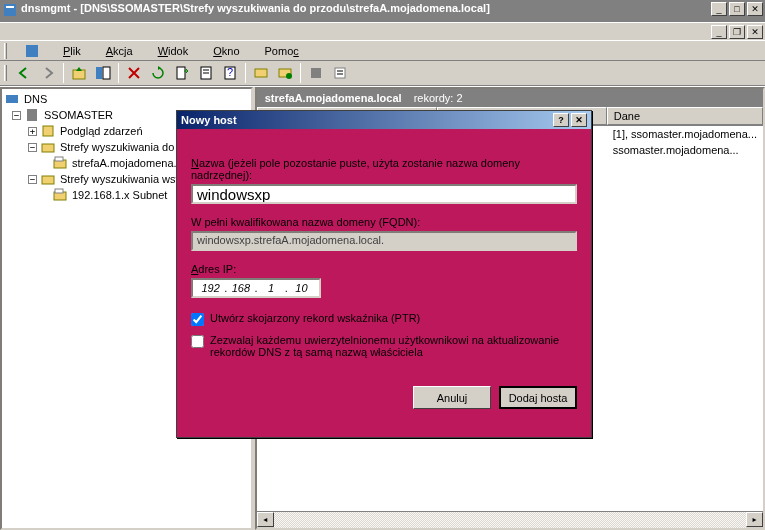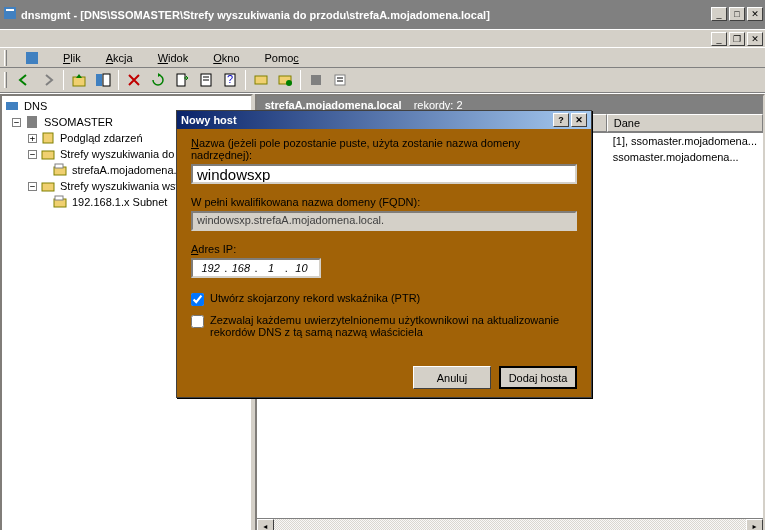--- a/index.html
+++ b/index.html
@@ -1,18 +1,18 @@
 <!DOCTYPE html>
 <html><head>
 <meta charset="utf-8">
 <style>
 * { box-sizing: border-box; margin: 0; padding: 0; font-family: Tahoma, sans-serif; font-size: 11px; }
 body { background: #d4d0c8; width: 765px; height: 530px; overflow: hidden; position: relative; }
 
-.titlebar { height: 29px; background: #808080; color: white; display: flex; align-items: flex-end; padding: 8px 2px; }
+.titlebar { height: 22px; background: #808080; color: white; display: flex; align-items: flex-start; padding: 2px 2px; }
 .titlebar .icon { width: 16px; height: 16px; margin-right: 3px; }
 .titlebar .title { flex: 1; font-weight: bold; }
 .titlebar .winbtns { display: flex; gap: 2px; }
 .winbtn { width: 16px; height: 14px; background: #d4d0c8; border: 1px solid; border-color: #fff #404040 #404040 #fff; font-size: 9px; display: flex; align-items: center; justify-content: center; font-family: Marlett, Arial; cursor: pointer; color: black; }
 
 .subbar { height: 18px; background: #d4d0c8; display: flex; align-items: center; justify-content: flex-end; gap: 2px; padding-right: 2px; border-top: 1px solid #fff; }
 
 .menubar { height: 20px; background: #d4d0c8; display: flex; align-items: center; padding: 0 4px; gap: 13px; border-top: 1px solid #fff; }
 .menu-grip { width: 3px; height: 16px; border-left: 1px solid #fff; border-right: 1px solid #808080; margin-right: 4px; }
 .menu-item { padding: 2px 6px; cursor: pointer; }
@@ -38,24 +38,24 @@
 .list-body { flex: 1; background: white; overflow: auto; }
 .list-row { display: flex; padding: 1px 0; }
 .list-cell { padding: 1px 6px; white-space: nowrap; overflow: hidden; }
 .scrollbar-h { height: 17px; background: #d4d0c8; display: flex; border-top: 1px solid #808080; }
 .sb-btn { width: 17px; height: 15px; background: #d4d0c8; border: 1px solid; border-color: #fff #404040 #404040 #fff; display: flex; align-items: center; justify-content: center; font-size: 8px; }
 .sb-track { flex: 1; background: repeating-conic-gradient(#d4d0c8 0% 25%, #fff 0% 50%) 50% / 2px 2px; }
 
 .statusbar { height: 20px; background: #d4d0c8; border-top: 1px solid #808080; display: flex; }
 .status-cell { flex: 1; border: 1px inset #d4d0c8; margin: 1px; }
 
-.dialog { position: absolute; top: 110px; left: 176px; width: 416px; background: #a16207; border: 1px solid #404040; box-shadow: 1px 1px 0 #000; }
+.dialog { position: absolute; top: 110px; left: 176px; width: 416px; background: #be185d; border: 1px solid #404040; box-shadow: 1px 1px 0 #000; }
 .dlg-title { height: 18px; background: linear-gradient(to right, #0a246a, #a6caf0); color: white; display: flex; align-items: center; padding: 0 4px; font-weight: bold; }
 .dlg-title .title { flex: 1; }
-.dlg-body { padding: 8px 14px; }
+.dlg-body { padding: 28px 14px; }
 .dlg-label { margin-bottom: 3px; }
 .dlg-label .ul { text-decoration: underline; }
 .dlg-input { width: 100%; height: 20px; border: 2px inset #d4d0c8; background: white; padding: 1px 4px; margin-bottom: 12px; font-size: 15px; }
 .dlg-readonly { width: 100%; height: 20px; border: 2px inset #d4d0c8; background: #d4d0c8; padding: 1px 4px; margin-bottom: 12px; color: #404040; }
 .dlg-ip { width: 130px; height: 20px; border: 2px inset #d4d0c8; background: white; padding: 1px 4px; margin-bottom: 14px; display: flex; align-items: center; }
 .dlg-ip span { flex: 1; text-align: center; font-style: italic; }
 .dlg-check { display: flex; align-items: flex-start; margin-bottom: 8px; gap: 6px; }
 .dlg-check input { margin-top: 1px; }
 .dlg-buttons { display: flex; justify-content: flex-end; gap: 8px; margin-top: 28px; }
 .dlg-btn { min-width: 78px; height: 23px; background: #d4d0c8; border: 1px solid; border-color: #fff #404040 #404040 #fff; cursor: pointer; padding: 0 8px; }

